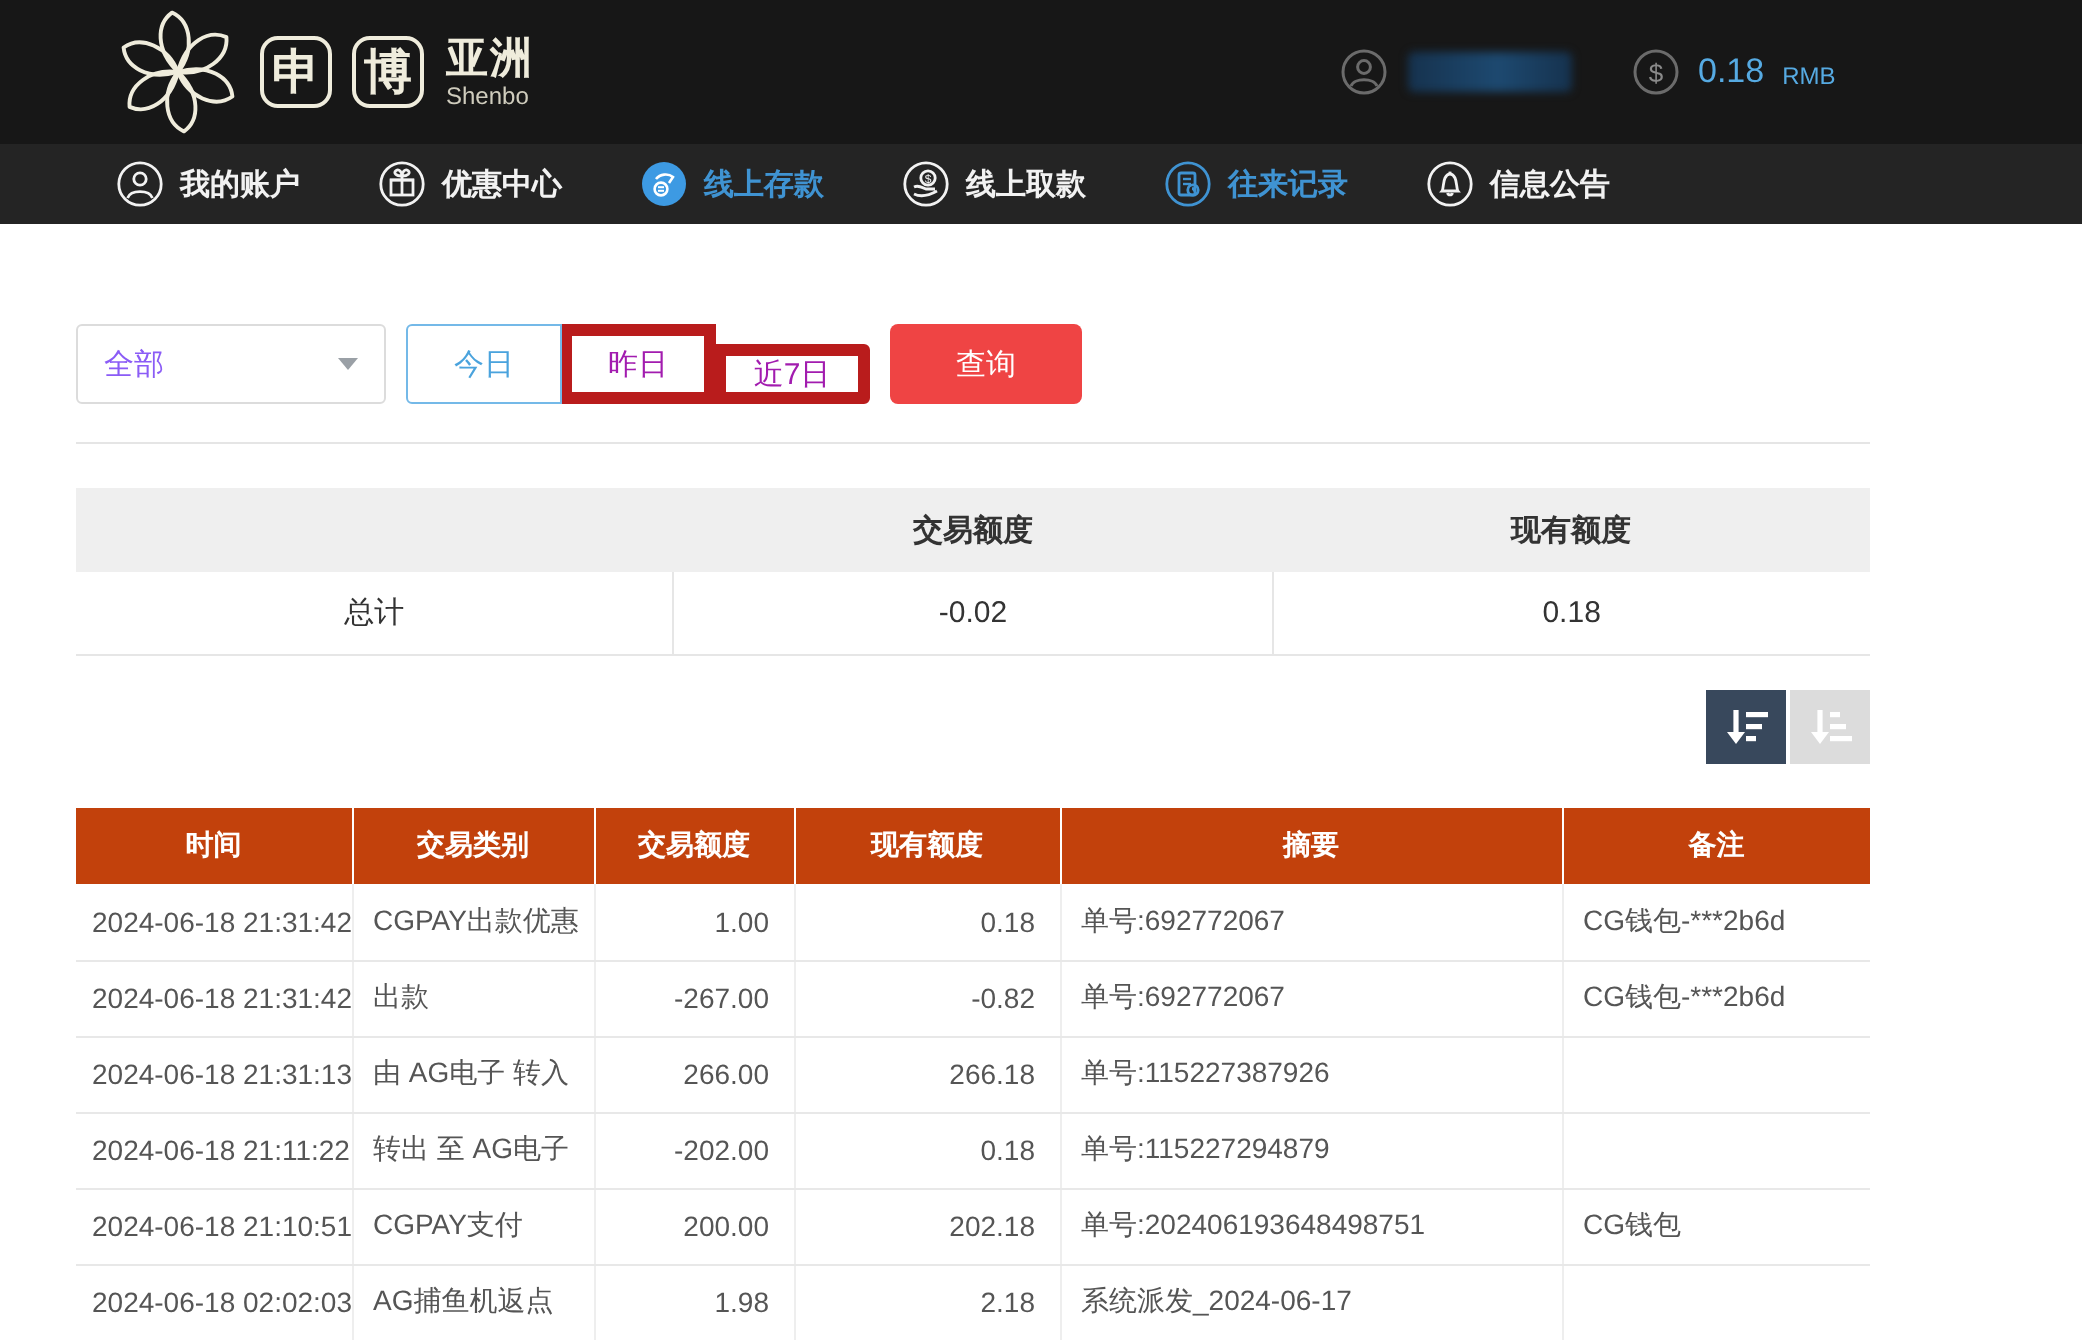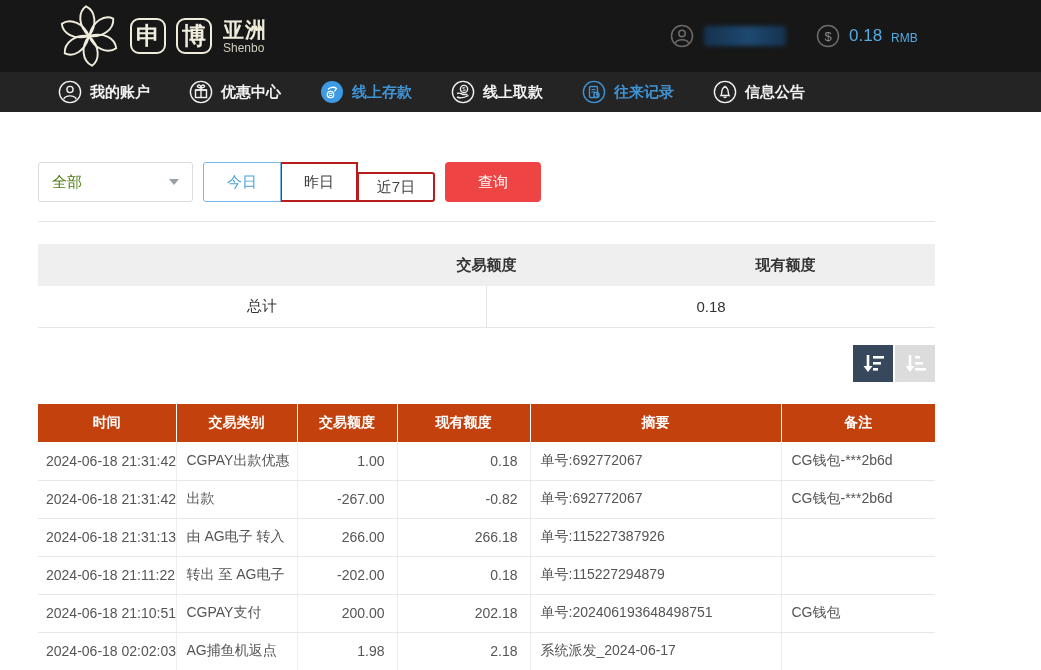--- a/index.html
+++ b/index.html
@@ -36,29 +36,29 @@
   .nav-label { color:#f2f2f2; font-size:15px; font-weight:bold; }
   .nav-item.active .nav-label { color:#3f93d2; }
   .nav-icon { width:24px; height:24px; display:block; }
 
   
   .content { padding-left:38px; width:973px; }
 
   .filter-row { display:flex; margin-top:50px; height:40px; align-items:stretch; }
   .select-box { width:155px; border:1px solid #dcdcdc; border-radius:3px;
     display:flex; align-items:center; justify-content:space-between;
-    padding:0 13px; color:#4d7c0f; font-size:15px; cursor:pointer; background:#fff; }
+    padding:0 13px; color:#8b5cf6; font-size:15px; cursor:pointer; background:#fff; }
   .caret { width:0; height:0; border-left:5px solid transparent;
     border-right:5px solid transparent; border-top:6px solid #9aa0a6; }
   .date-box { width:224px; border:1px solid #dcdcdc; border-radius:3px;
     margin-left:10px; display:flex; align-items:center; gap:8px;
     padding:0 12px; color:#b3b3b3; font-size:15px; background:#fff; }
   .btn-group { display:flex; margin-left:10px; }
-  .range-btn { width:78px; border:2px solid #b91c1c; background:#fff;
-    color:#404040; font-size:15px; cursor:pointer; margin-left:-1px;
+  .range-btn { width:78px; border:6px solid #b91c1c; background:#fff;
+    color:#a21caf; font-size:15px; cursor:pointer; margin-left:-1px;
     font-family:inherit; }
   .range-btn:first-child { margin-left:0; border-radius:3px 0 0 3px; }
   .range-btn:last-child { border-radius:0 3px 3px 0;margin-top:10px; }
   .range-btn.active { border:1px solid #74b9e8; color:#4aa3dd;
     position:relative; z-index:1; }
   .query-btn { width:96px; margin-left:10px; background:#ef4444; color:#fff;
     font-size:15px; border:none; border-radius:4px; cursor:pointer;
     font-family:inherit; }
 
   .divider { border-top:1px solid #e5e5e5; margin-top:19px; width:897px; }
@@ -227,20 +227,21 @@
   <div class="divider"></div>
 
   <div class="summary">
     <div class="sum-row head" id="sum-head">
         <div class="sum-cell"></div>
         <div class="sum-cell">交易额度</div>
         <div class="sum-cell">现有额度</div>
       </div>
     <div class="sum-row body" id="sum-body">
         <div class="sum-cell">总计</div>
+        <div class="sum-cell">-0.02</div>
         <div class="sum-cell">0.18</div>
       </div>
   </div>
 
   <div class="sort-bar">
     <button class="sort-btn active">
       <svg width="24" height="22" viewBox="0 0 24 22">
         <line x1="7" y1="2" x2="7" y2="16" stroke="#fff" stroke-width="2.6"></line>
         <path d="M2.5 13 L7 19 L11.5 13 Z" fill="#fff"></path>
         <rect x="12" y="3" width="11" height="2.6" fill="#fff"></rect>

